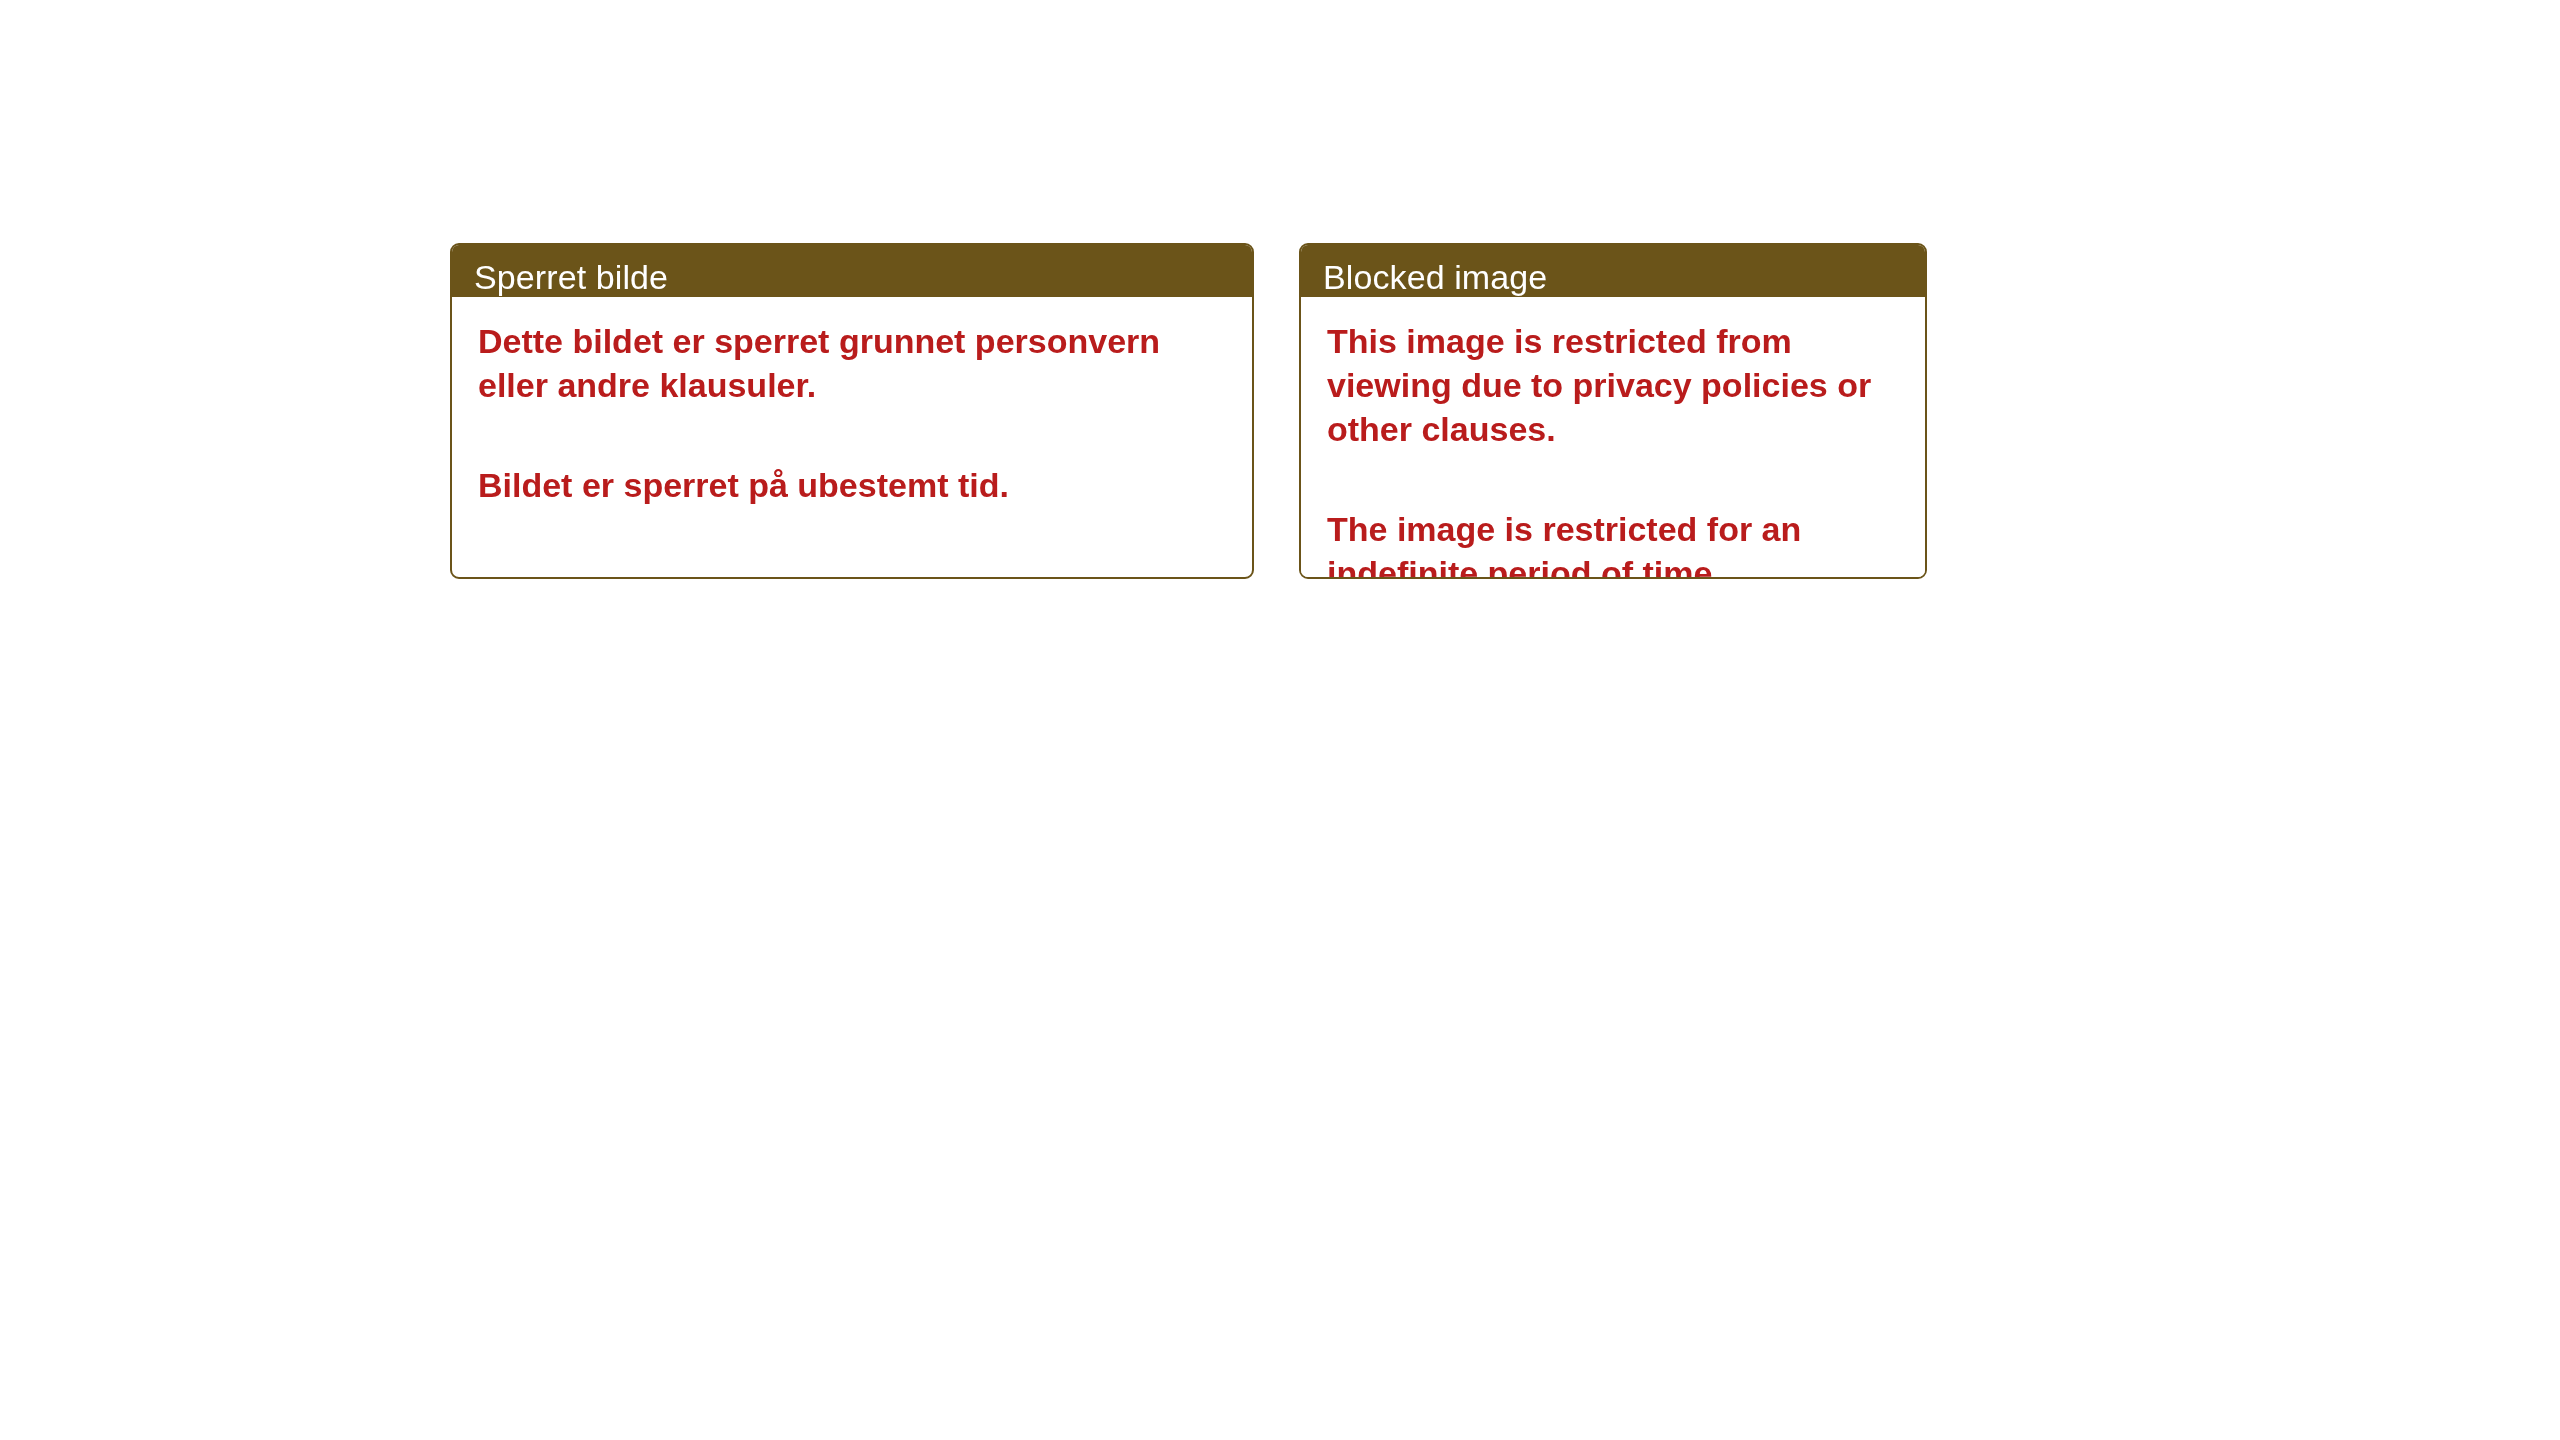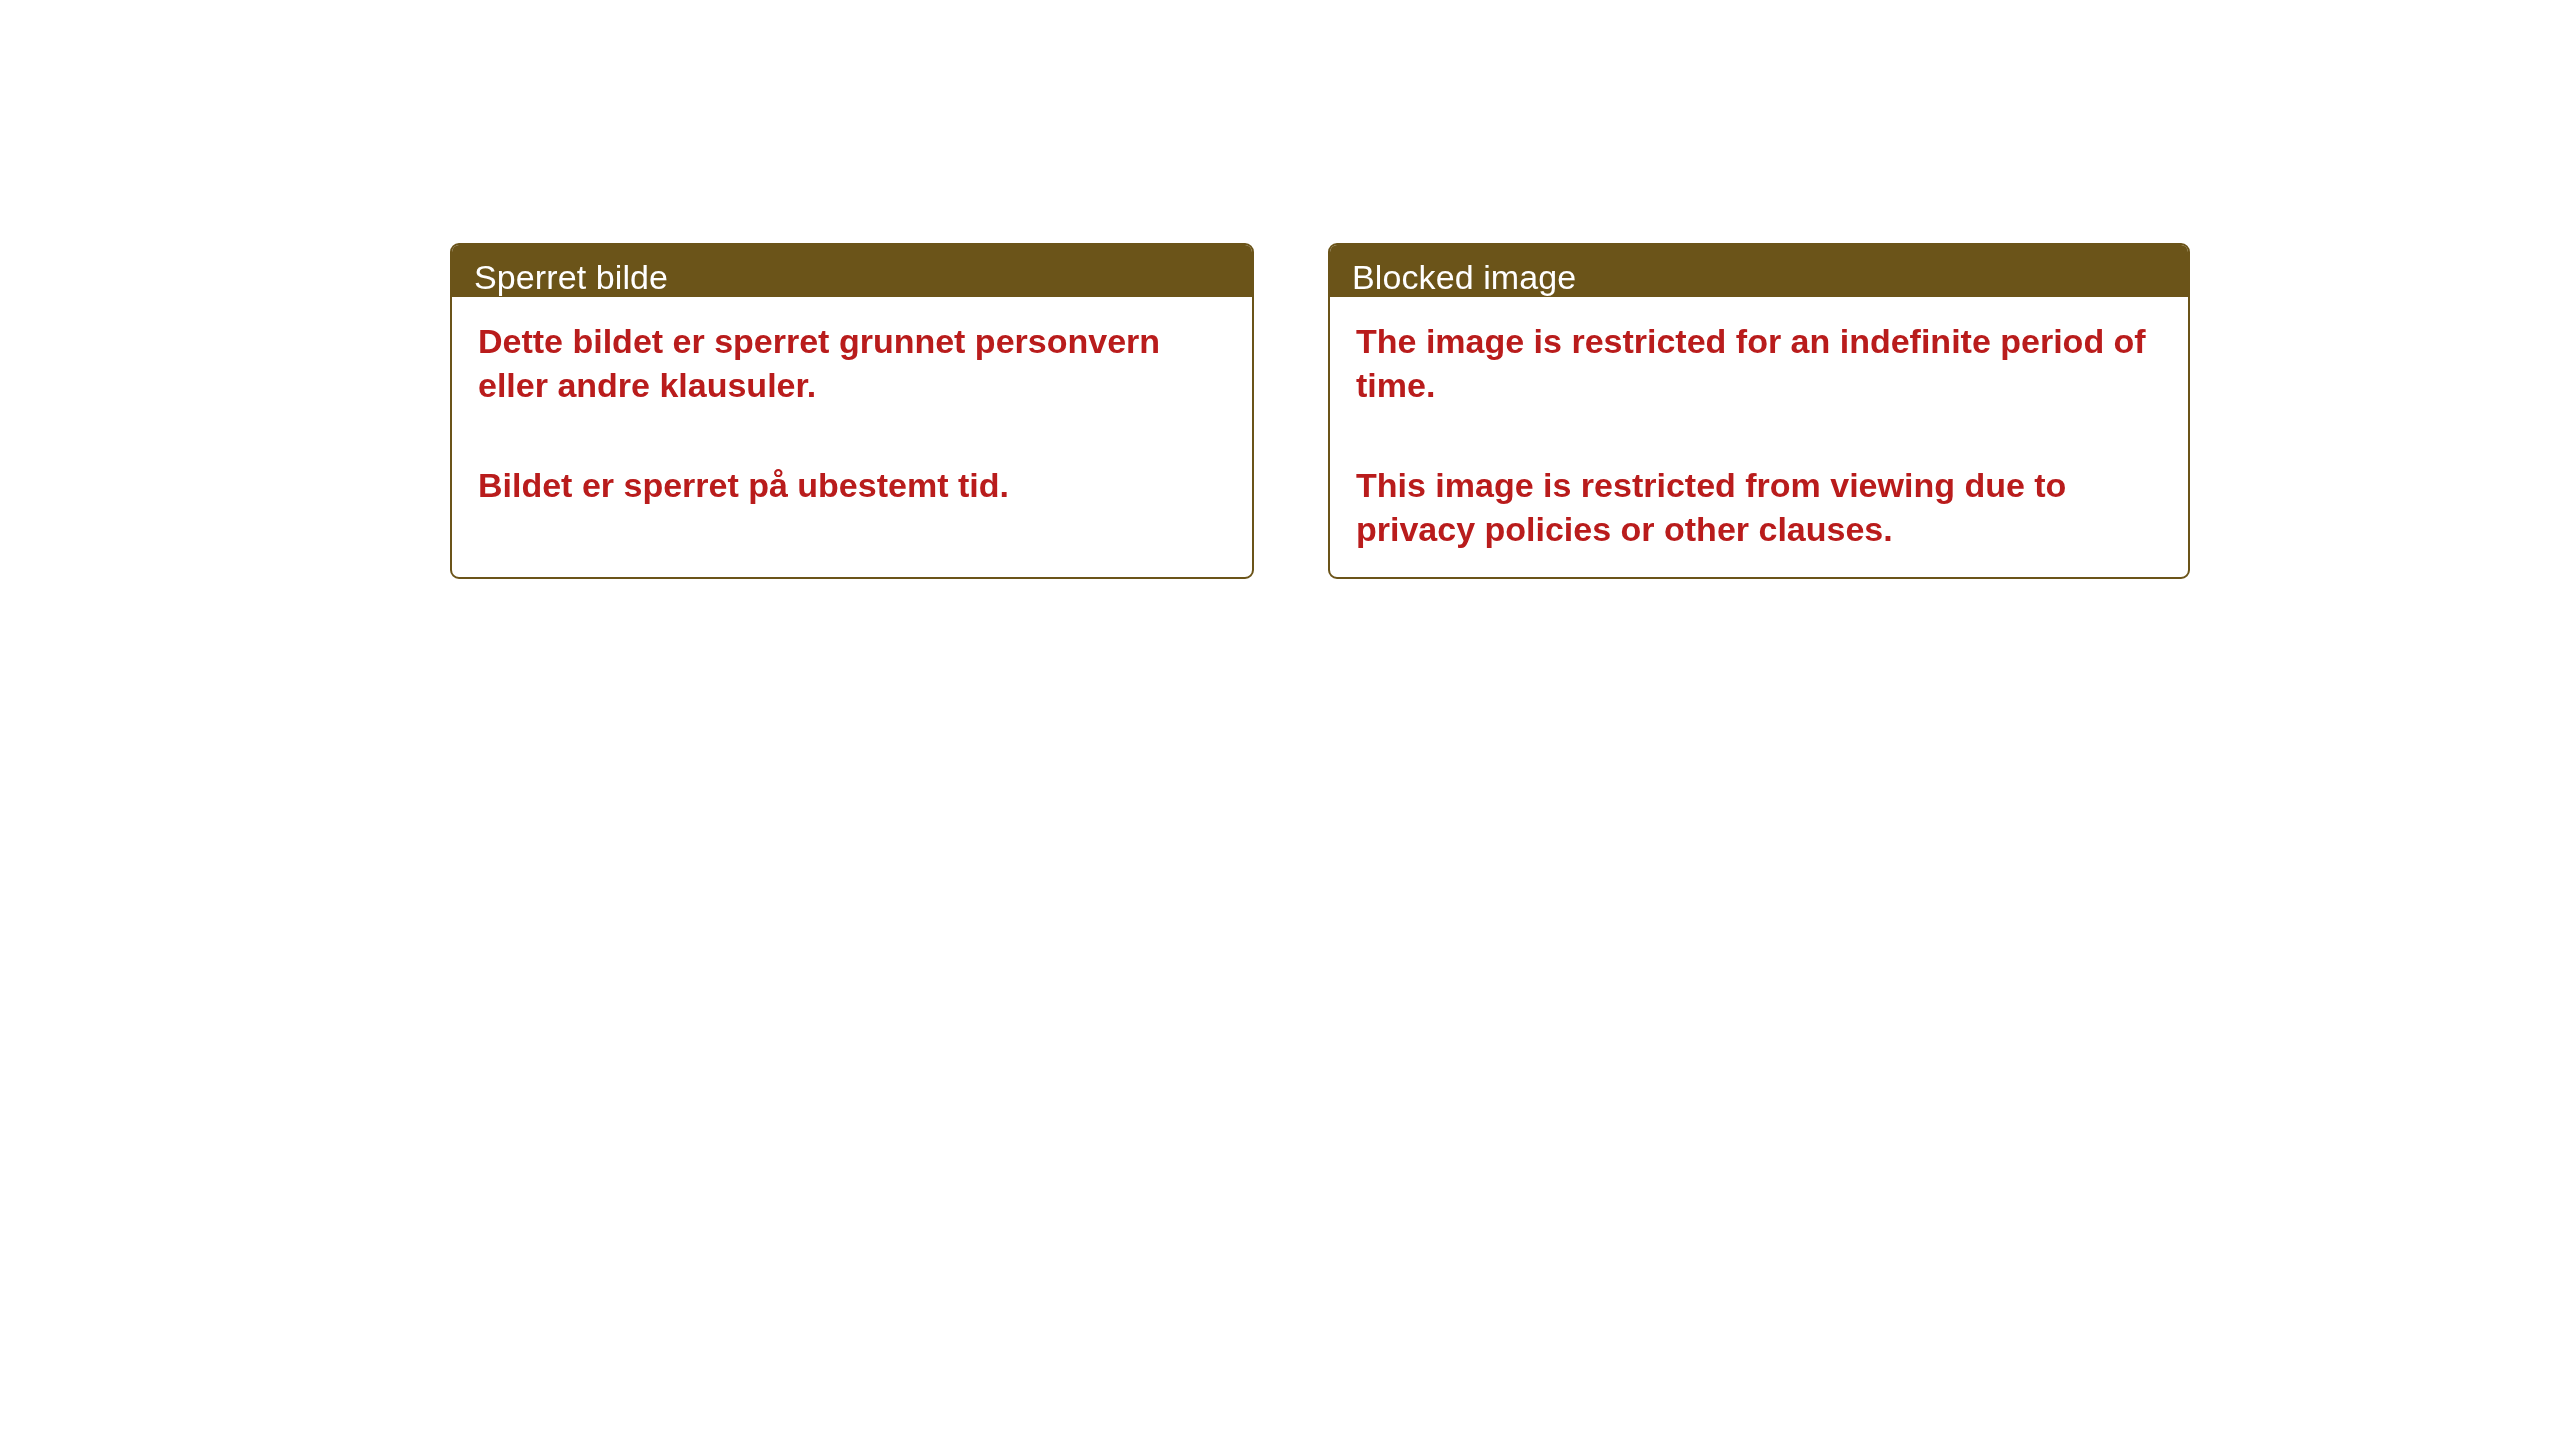--- a/index.html
+++ b/index.html
@@ -36,22 +36,22 @@
     overflow: hidden;
   }
 
   .panel--no {
     left: 450px;
     width: 804px;
     height: 336px;
   }
 
   .panel--en {
-    left: 1328px;
-    width: 862px;
+    left: 1299px;
+    width: 628px;
     height: 336px;
   }
 
   .panel-header {
     box-sizing: border-box;
     height: 53px;
     background: #6b5419;
     display: flex;
     align-items: center;
     padding: 13px 0 0 23px;
@@ -105,18 +105,18 @@
     </div>
   </section>
 
   <section class="panel panel--en">
 
     <div class="panel-header">
       <span class="panel-title">Blocked image</span>
     </div>
 
     <div class="panel-body">
+      <p class="panel-paragraph">This image is restricted from viewing due to privacy policies or other clauses.</p>
       <p class="panel-paragraph">The image is restricted for an indefinite period of time.</p>
-      <p class="panel-paragraph">This image is restricted from viewing due to privacy policies or other clauses.</p>
     </div>
   </section>
 
 </div>
 
 </body></html>

